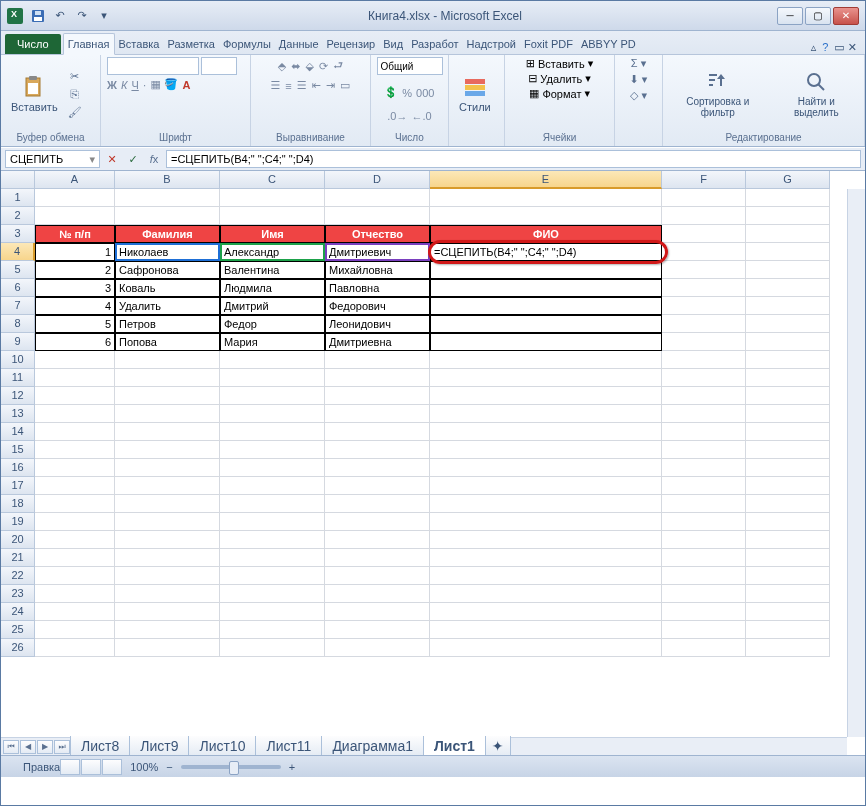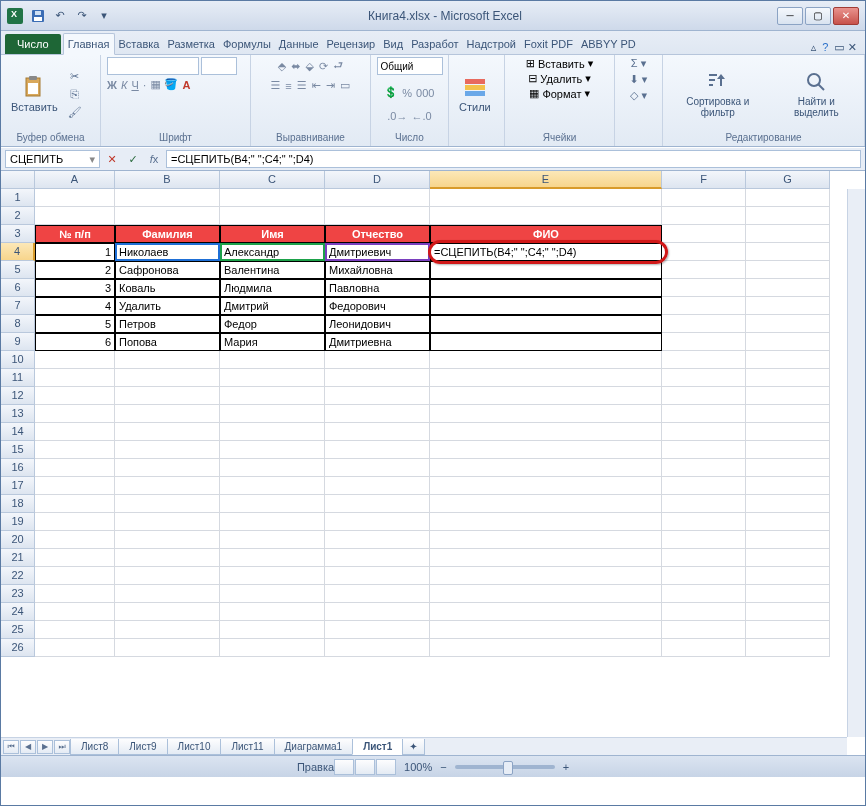--- a/index.html
+++ b/index.html
@@ -49,23 +49,23 @@
 .hdr-cell{background:#ef4444;color:#fff;font-weight:bold;text-align:center;border:1px solid #000}
 .data-cell{border:1px solid #000;background:#fff}
 .data-cell.num{text-align:right}
 .col-A{width:80px}.col-B{width:105px}.col-C{width:105px}.col-D{width:105px}.col-E{width:232px}.col-F{width:84px}.col-G{width:84px}
 .active-outline{position:absolute;border:3px solid #d11818;border-radius:13px;pointer-events:none;box-shadow:1px 1px 2px rgba(0,0,0,.3)}
 .ref-box{position:absolute;border:2px solid;pointer-events:none}
 .scrollv{position:absolute;right:0;top:18px;width:18px;bottom:18px;background:#e9eef6;border-left:1px solid #c7d3e4}
 .scrollh{position:absolute;left:0;right:18px;bottom:0;height:18px;background:#e9eef6;border-top:1px solid #c7d3e4;display:flex;align-items:center}
 .sheet-tabs{display:flex;align-items:center;height:100%;padding-left:2px}
 .nav-btn{width:16px;height:14px;border:1px solid #abc0da;background:linear-gradient(#fdfdfe,#e4ebf4);margin-right:1px;display:flex;align-items:center;justify-content:center;font-size:8px;color:#5a7090}
-.sheet-tab{padding:2px 10px;background:linear-gradient(#fdfdfe,#e4ebf4);border:1px solid #abc0da;border-top:none;margin-left:-1px;font-size:10px;color:#3b5578}
+.sheet-tab{padding:2px 10px;background:linear-gradient(#fdfdfe,#e4ebf4);border:1px solid #abc0da;border-top:none;margin-left:-1px;font-size:14px;color:#3b5578}
 .sheet-tab.active{background:#fff;font-weight:bold;border-bottom:1px solid #fff}
-.statusbar{height:22px;background:linear-gradient(#dbe4f1,#c7d4e6);border-top:1px solid #9fb4d0;display:flex;align-items:center;padding:0 22px;color:#3b5578;font-size:11px;justify-content:center}
+.statusbar{height:22px;background:linear-gradient(#dbe4f1,#c7d4e6);border-top:1px solid #9fb4d0;display:flex;align-items:center;padding:0 22px;color:#3b5578;font-size:11px;justify-content:flex-start}
 .status-right{display:flex;align-items:center;gap:8px}
 .zoom-slider{width:100px;height:4px;background:#9fb4d0;position:relative;border-radius:2px}
 .zoom-slider::after{content:"";position:absolute;left:48px;top:-4px;width:8px;height:12px;background:#e7edf6;border:1px solid #8ba3c4;border-radius:2px}
 .view-btns{display:flex;gap:1px}
 .view-btn{width:20px;height:16px;border:1px solid #abc0da;background:linear-gradient(#fdfdfe,#e4ebf4)}
 </style>
 </head>
 <body>
 
 <div class="titlebar">

